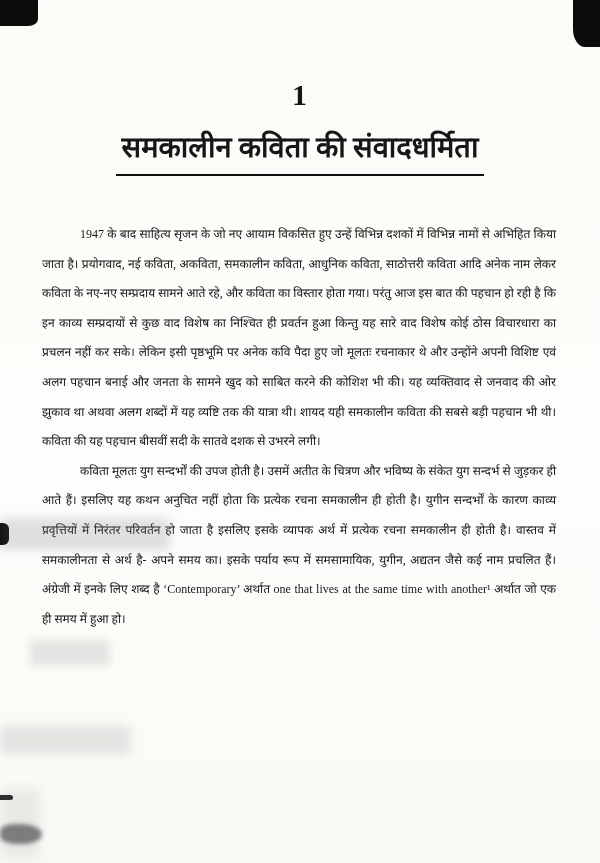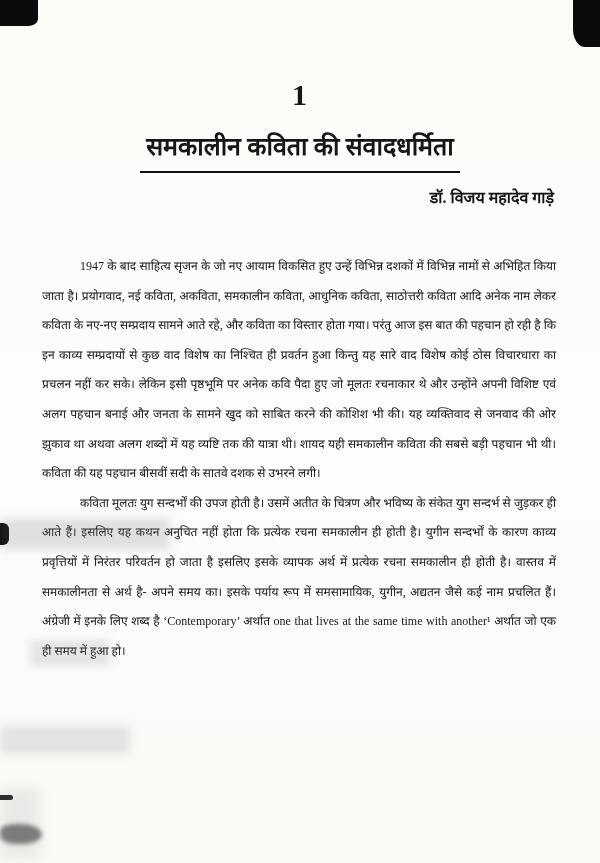--- a/index.html
+++ b/index.html
@@ -26,21 +26,21 @@
     font-weight: 700;
     letter-spacing: 1px;
   }
   .title-wrap {
     margin: 14px 0 0 0;
     text-align: center;
     font-weight: 700;
   }
   .title {
     display: inline-block;
-    font-size: 25px;
+    font-size: 29px;
     font-weight: 700;
     padding: 0 6px 9px 6px;
     border-bottom: 2px solid #111;
   }
   .author {
     margin: 13px 46px 0 0;
     text-align: right;
     font-size: 16px;
     font-weight: 600;
   }
@@ -117,21 +117,20 @@
   <div class="artifact art-tr"></div>
   <div class="artifact art-left-mid"></div>
   <div class="artifact art-left-low"></div>
 
   <div class="chapter-number">1</div>
 
   <h1 class="title-wrap">
     <span class="title">समकालीन कविता की संवादधर्मिता</span>
   </h1>
 
-  <div class="author">डॉ. विजय महादेव गाड़े</div>
 
   <div class="body-text">
     <p>1947 के बाद साहित्य सृजन के जो नए आयाम विकसित हुए उन्हें विभिन्न दशकों में विभिन्न नामों से अभिहित किया जाता है। प्रयोगवाद, नई कविता, अकविता, समकालीन कविता, आधुनिक कविता, साठोत्तरी कविता आदि अनेक नाम लेकर कविता के नए-नए सम्प्रदाय सामने आते रहे, और कविता का विस्तार होता गया। परंतु आज इस बात की पहचान हो रही है कि इन काव्य सम्प्रदायों से कुछ वाद विशेष का निश्चित ही प्रवर्तन हुआ किन्तु यह सारे वाद विशेष कोई ठोस विचारधारा का प्रचलन नहीं कर सके। लेकिन इसी पृष्ठभूमि पर अनेक कवि पैदा हुए जो मूलतः रचनाकार थे और उन्होंने अपनी विशिष्ट एवं अलग पहचान बनाई और जनता के सामने खुद को साबित करने की कोशिश भी की। यह व्यक्तिवाद से जनवाद की ओर झुकाव था अथवा अलग शब्दों में यह व्यष्टि तक की यात्रा थी। शायद यही समकालीन कविता की सबसे बड़ी पहचान भी थी। कविता की यह पहचान बीसवीं सदी के सातवे दशक से उभरने लगी।</p>
     <p>कविता मूलतः युग सन्दर्भों की उपज होती है। उसमें अतीत के चित्रण और भविष्य के संकेत युग सन्दर्भ से जुड़कर ही आते हैं। इसलिए यह कथन अनुचित नहीं होता कि प्रत्येक रचना समकालीन ही होती है। युगीन सन्दर्भों के कारण काव्य प्रवृत्तियों में निरंतर परिवर्तन हो जाता है इसलिए इसके व्यापक अर्थ में प्रत्येक रचना समकालीन ही होती है। वास्तव में समकालीनता से अर्थ है- अपने समय का। इसके पर्याय रूप में समसामायिक, युगीन, अद्यतन जैसे कई नाम प्रचलित हैं। अंग्रेजी में इनके लिए शब्द है ‘Contemporary’ अर्थात one that lives at the same time with another¹ अर्थात जो एक ही समय में हुआ हो।</p>
   </div>
 
   <div class="smudge smudge-1"></div>
   <div class="smudge smudge-2"></div>
   <div class="smudge smudge-3"></div>
   <div class="smudge smudge-5"></div>

